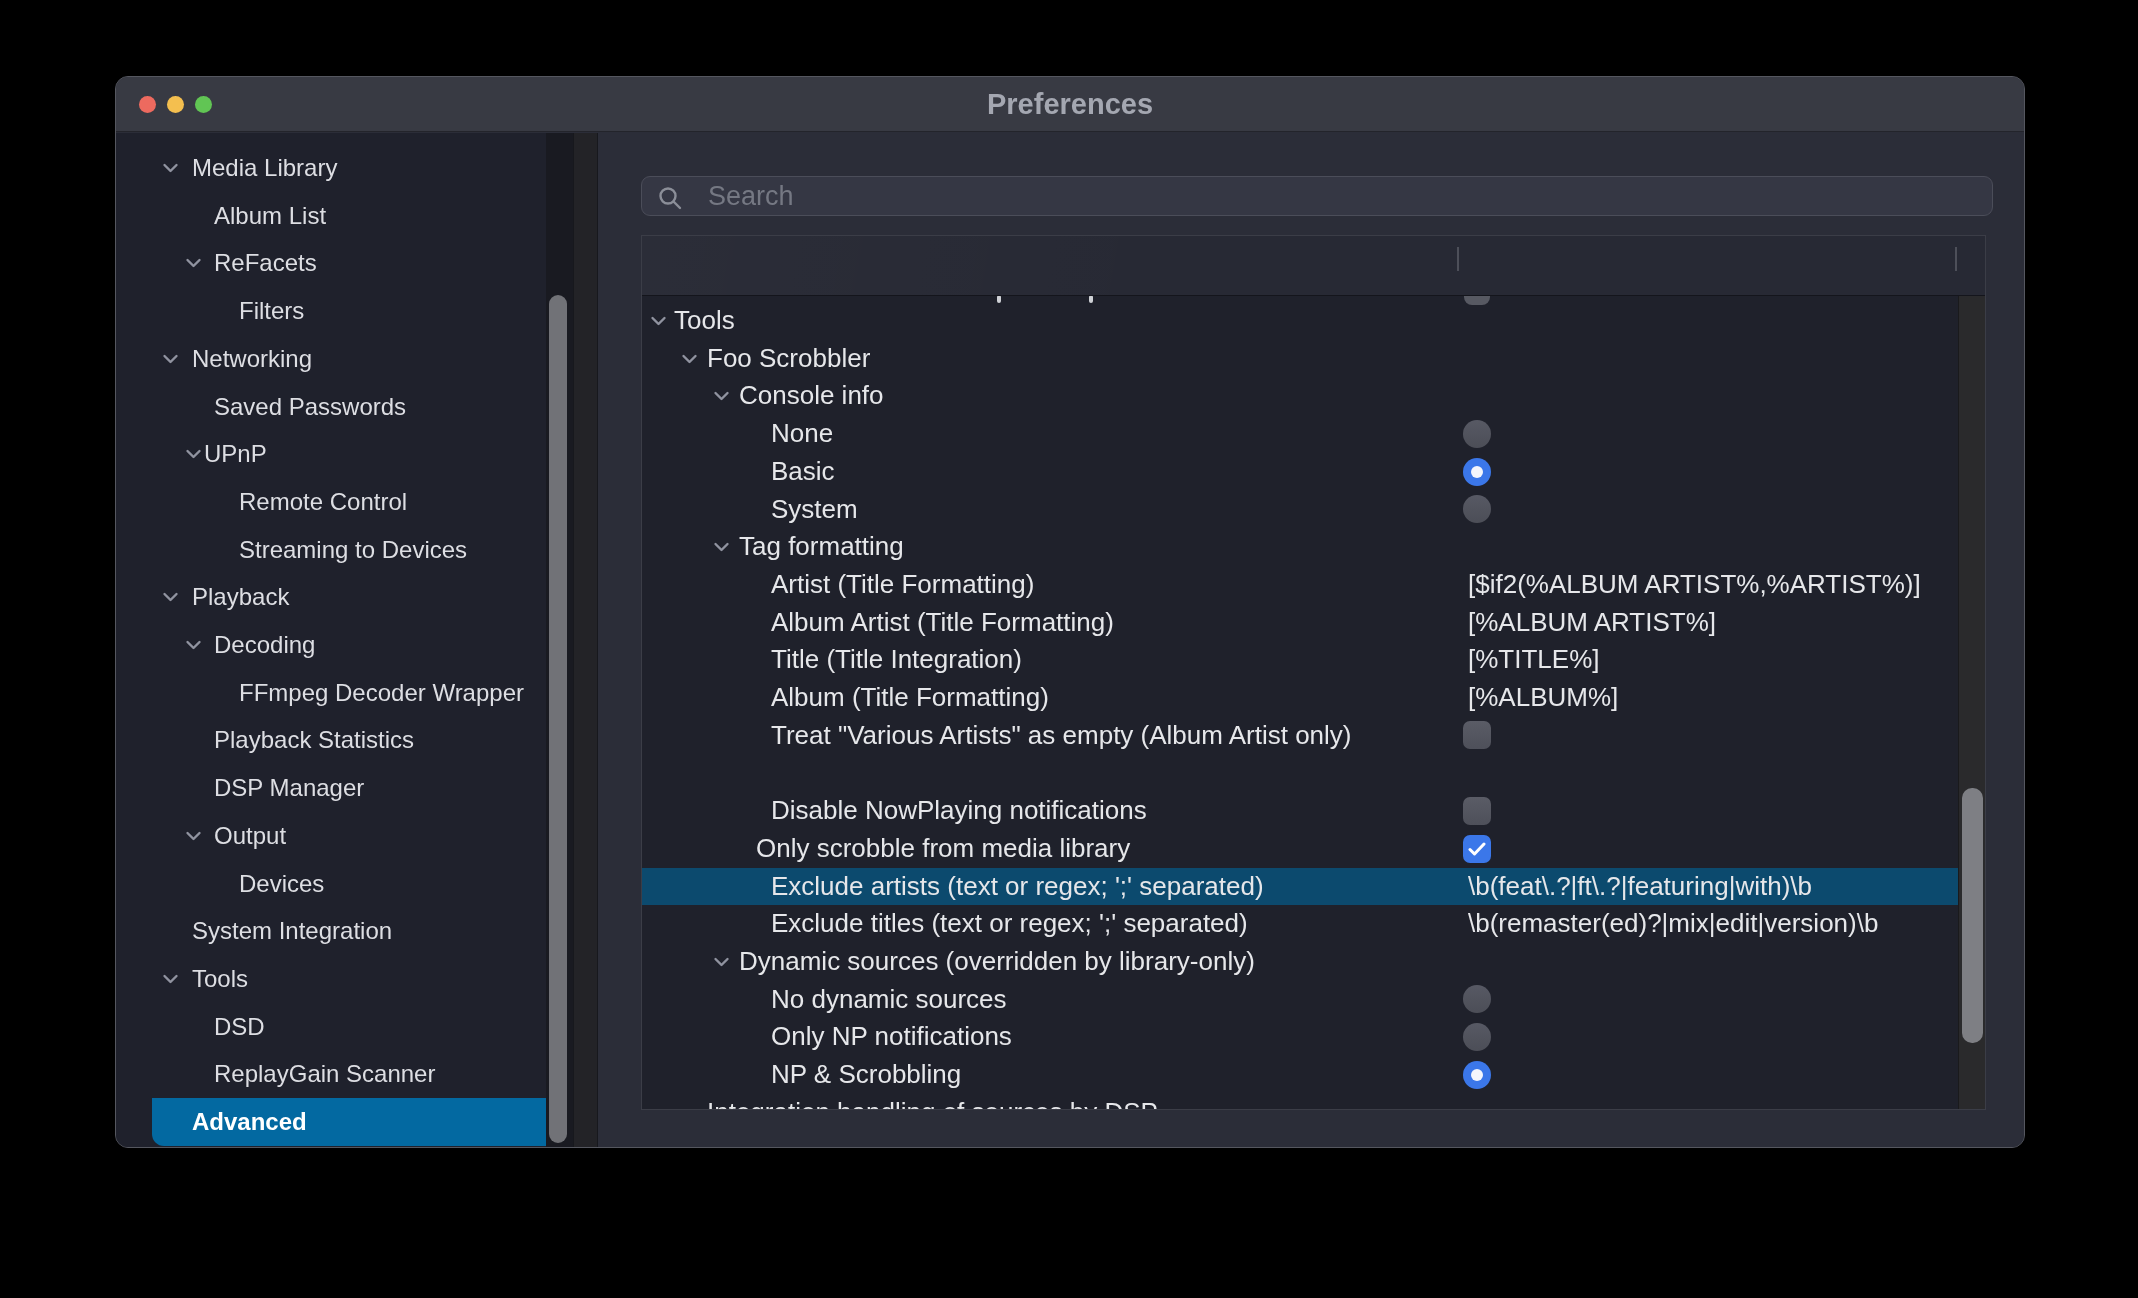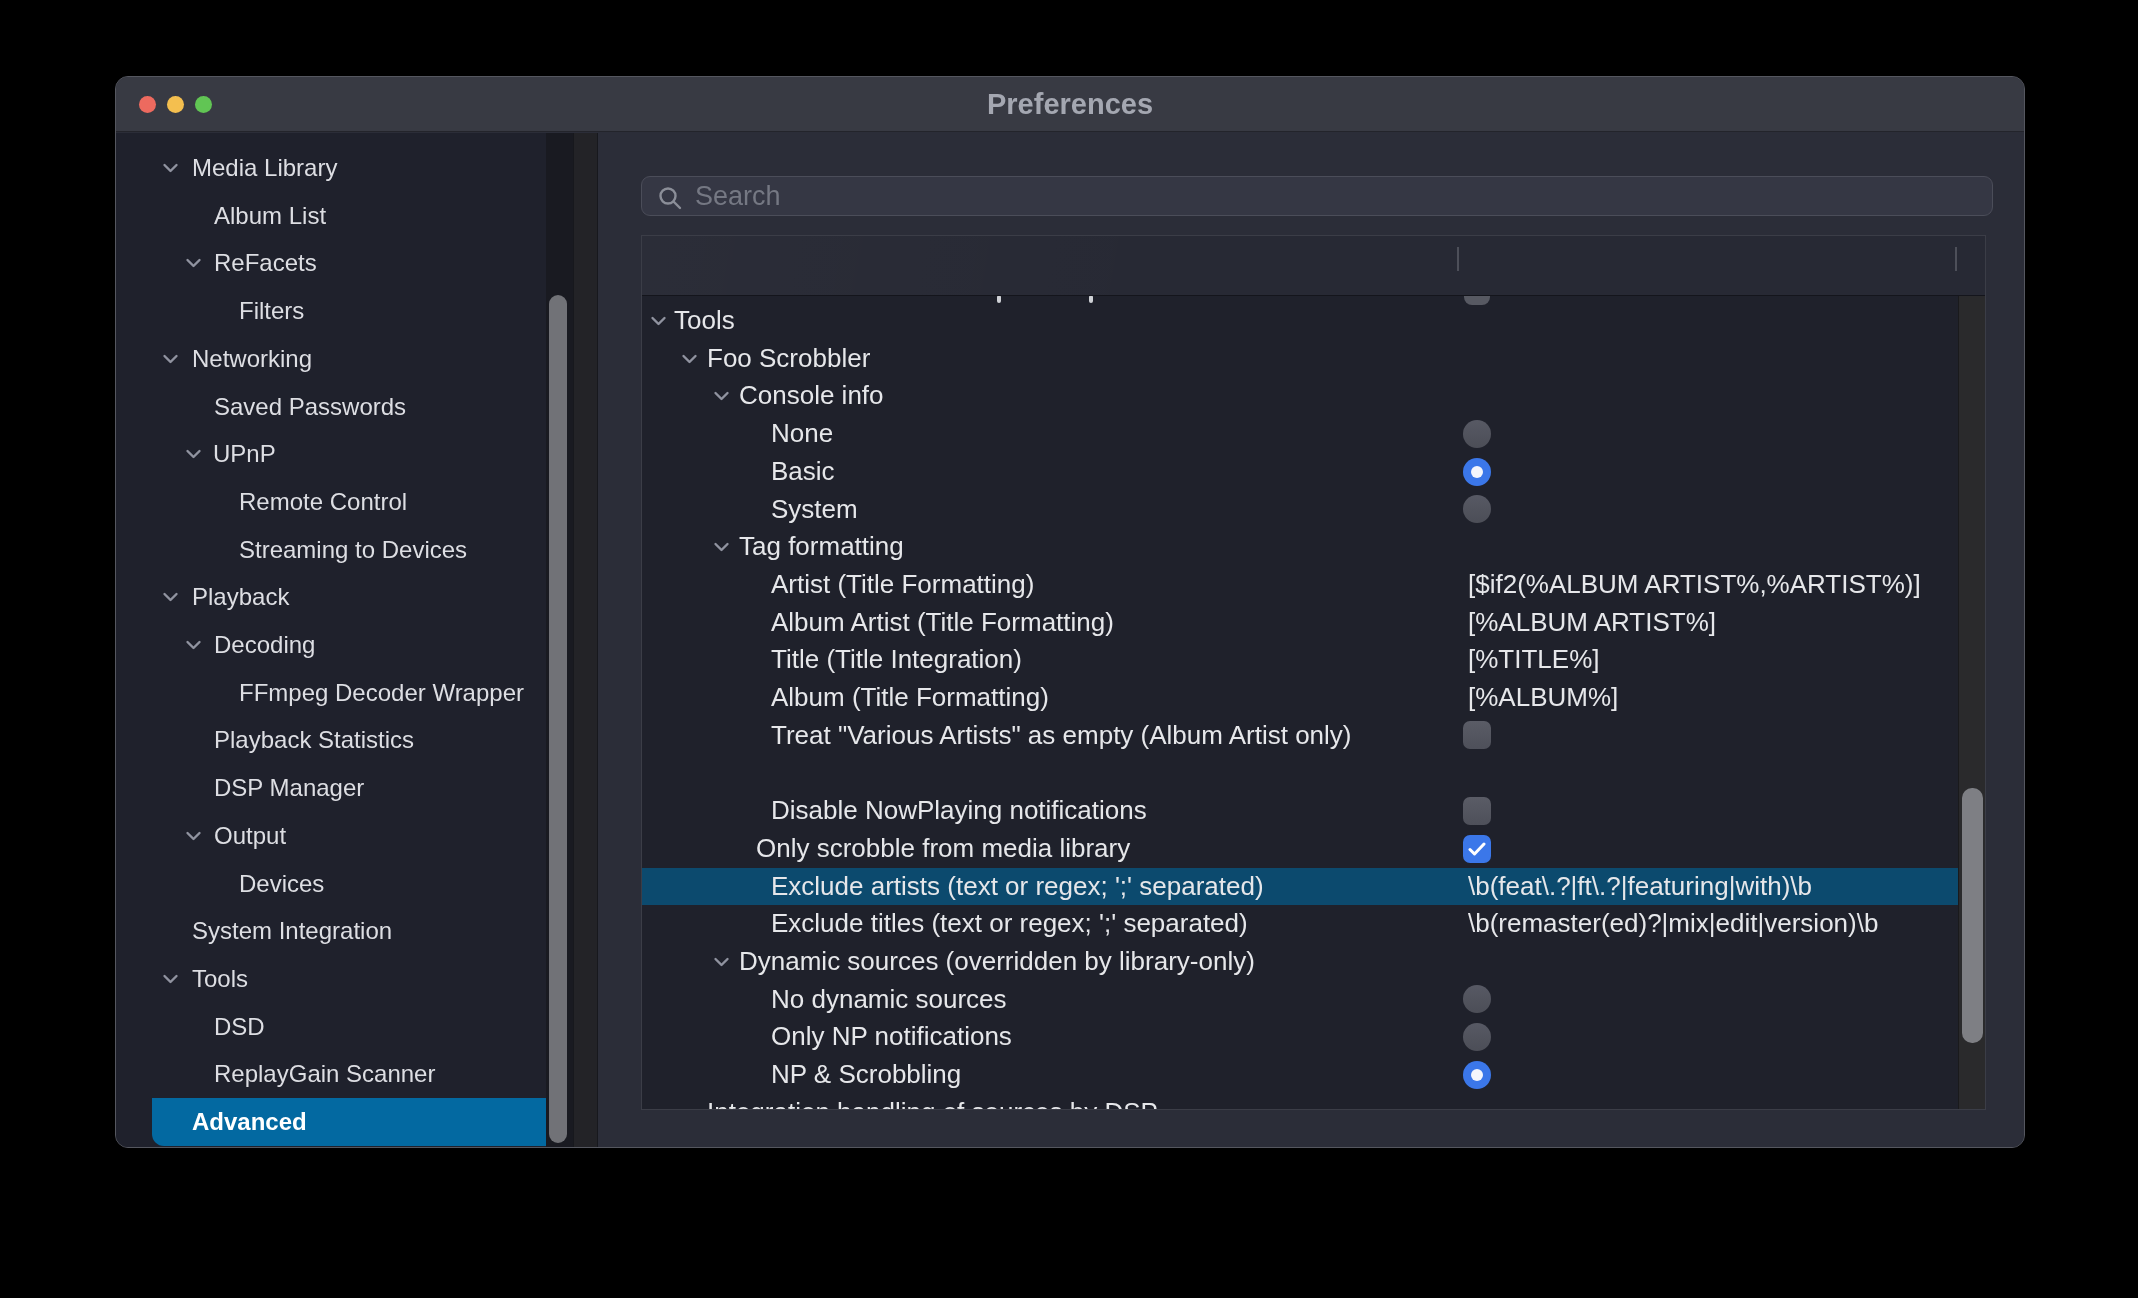--- a/index.html
+++ b/index.html
@@ -26,21 +26,21 @@
   .chev{position:absolute;top:50%;transform:translateY(-50%);width:17px;height:11px;display:block;}
   
   #splitter{position:absolute;left:457px;top:56px;width:25px;height:1016px;background:#232327;
     border-left:1px solid #17181d;border-right:1px solid #17181d;}
   #split-handle{position:absolute;left:461px;top:557px;width:16px;height:16px;border-radius:50%;background:#3a3b41;}
   
   #pane{position:absolute;left:482px;top:56px;width:1428px;height:1016px;background:#2b2d38;}
   #search{position:absolute;left:43px;top:43px;width:1352px;height:40px;background:#353744;
     border:1px solid #4b4d59;border-radius:9px;}
   #search svg{position:absolute;left:15px;top:8px;}
-  #search input{position:absolute;left:51px;top:0;width:1280px;height:38px;background:transparent;border:none;outline:none;
+  #search input{position:absolute;left:64px;top:0;width:1280px;height:38px;background:transparent;border:none;outline:none;
     color:#f0abfc;font-size:27px;font-family:"Liberation Sans","DejaVu Sans",sans-serif;}
   #search input::placeholder{color:#757883;}
   #listbox{position:absolute;left:43px;top:102px;width:1345px;height:875px;background:#1f212b;
     border:1px solid #3b3d47;overflow:hidden;}
   #rows{position:absolute;left:0;top:0;width:100%;height:100%;}
   .row{position:absolute;left:0;width:1345px;height:37.7px;color:#e6e7ea;font-size:26px;}
   .row .lbl{position:absolute;top:0;height:37.7px;line-height:37.7px;white-space:nowrap;}
   .row .val{position:absolute;left:826px;top:0;height:37.7px;line-height:37.7px;white-space:nowrap;}
   .row.hl{background:#0c4a6e;}
   
@@ -101,21 +101,21 @@
         </svg>
         <span class="lbl" style="left: 40px;">Networking</span>
       </div>
       <div class="side-row" style="top: 249.5px;">
         <span class="lbl" style="left: 62px;">Saved Passwords</span>
       </div>
       <div class="side-row" style="top: 297.2px;">
         <svg viewBox="0 0 17 11" class="chev" style="left: 33px;">
           <path d="M2.5 2.5 L8.5 8.5 L14.5 2.5" fill="none" stroke="#9093a0" stroke-width="2.4" stroke-linecap="round" stroke-linejoin="round"></path>
         </svg>
-        <span class="lbl" style="left: 61px;">UPnP</span>
+        <span class="lbl" style="left: 52px;">UPnP</span>
       </div>
       <div class="side-row" style="top: 344.9px;">
         <span class="lbl" style="left: 87px;">Remote Control</span>
       </div>
       <div class="side-row" style="top: 392.6px;">
         <span class="lbl" style="left: 87px;">Streaming to Devices</span>
       </div>
       <div class="side-row" style="top: 440.3px;">
         <svg viewBox="0 0 17 11" class="chev" style="left: 10px;">
           <path d="M2.5 2.5 L8.5 8.5 L14.5 2.5" fill="none" stroke="#9093a0" stroke-width="2.4" stroke-linecap="round" stroke-linejoin="round"></path>

